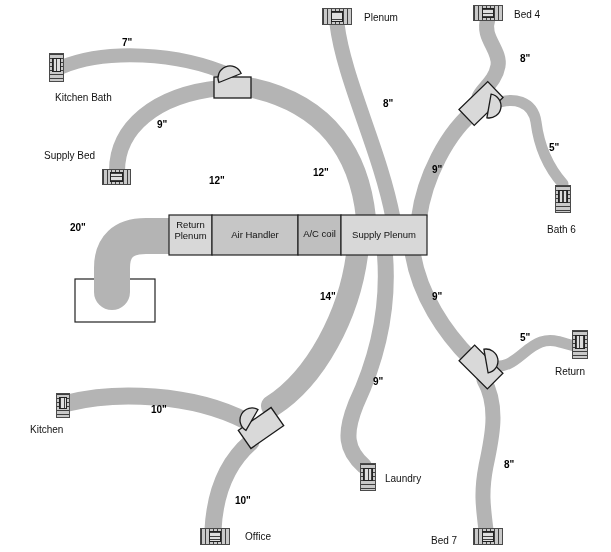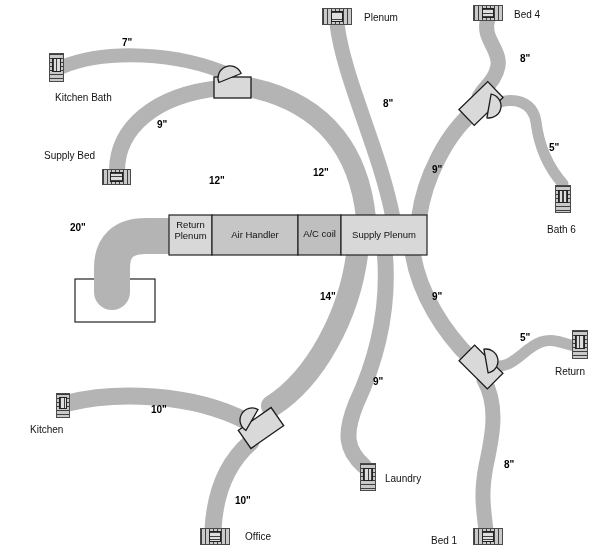--- a/index.html
+++ b/index.html
@@ -111,21 +111,21 @@
 
   <div class="room" style="left:55px;top:92px">Kitchen Bath</div>
   <div class="room" style="left:44px;top:150px">Supply Bed</div>
   <div class="room" style="left:364px;top:12px">Plenum</div>
   <div class="room" style="left:514px;top:9px">Bed 4</div>
   <div class="room" style="left:547px;top:224px">Bath 6</div>
   <div class="room" style="left:555px;top:366px">Return</div>
   <div class="room" style="left:30px;top:424px">Kitchen</div>
   <div class="room" style="left:245px;top:531px">Office</div>
   <div class="room" style="left:385px;top:473px">Laundry</div>
-  <div class="room" style="left:431px;top:535px">Bed 1</div>
+  <div class="room" style="left:431px;top:535px">Bed 7</div>
 
   <div class="size" style="left:70px;top:222px">20"</div>
   <div class="size" style="left:122px;top:37px">7"</div>
   <div class="size" style="left:157px;top:119px">9"</div>
   <div class="size" style="left:209px;top:175px">12"</div>
   <div class="size" style="left:313px;top:167px">12"</div>
   <div class="size" style="left:383px;top:98px">8"</div>
   <div class="size" style="left:520px;top:53px">8"</div>
   <div class="size" style="left:549px;top:142px">5"</div>
   <div class="size" style="left:432px;top:164px">9"</div>

